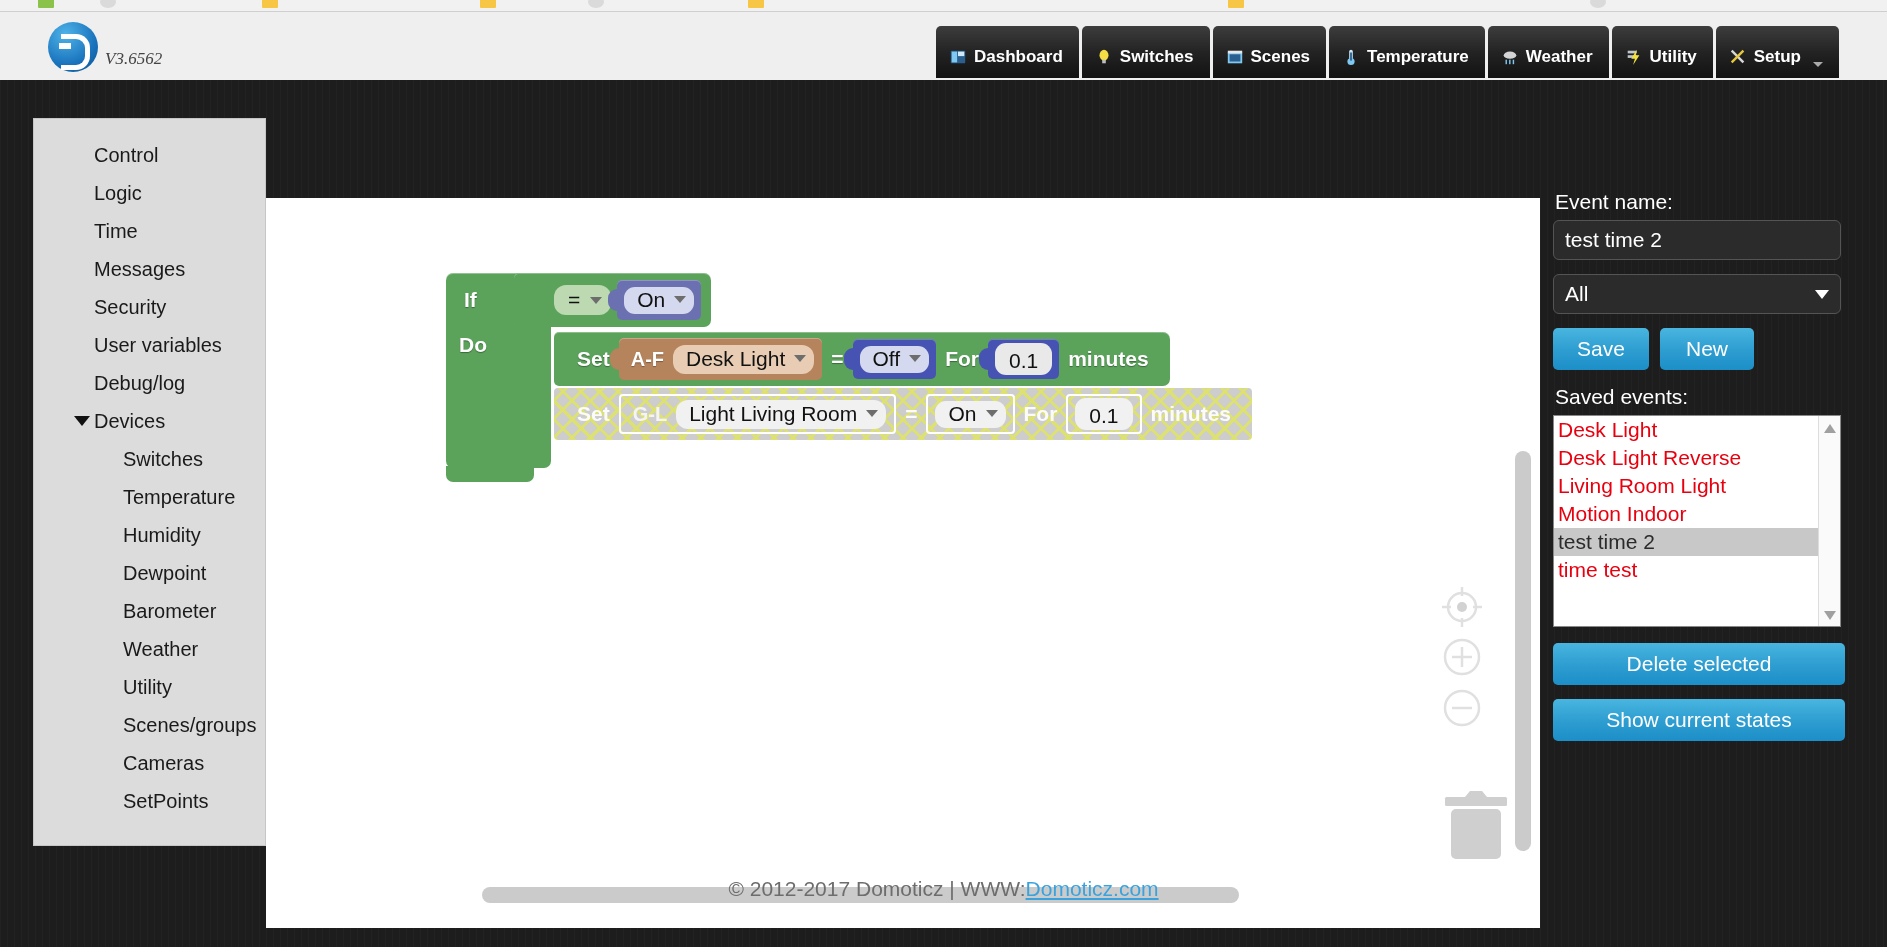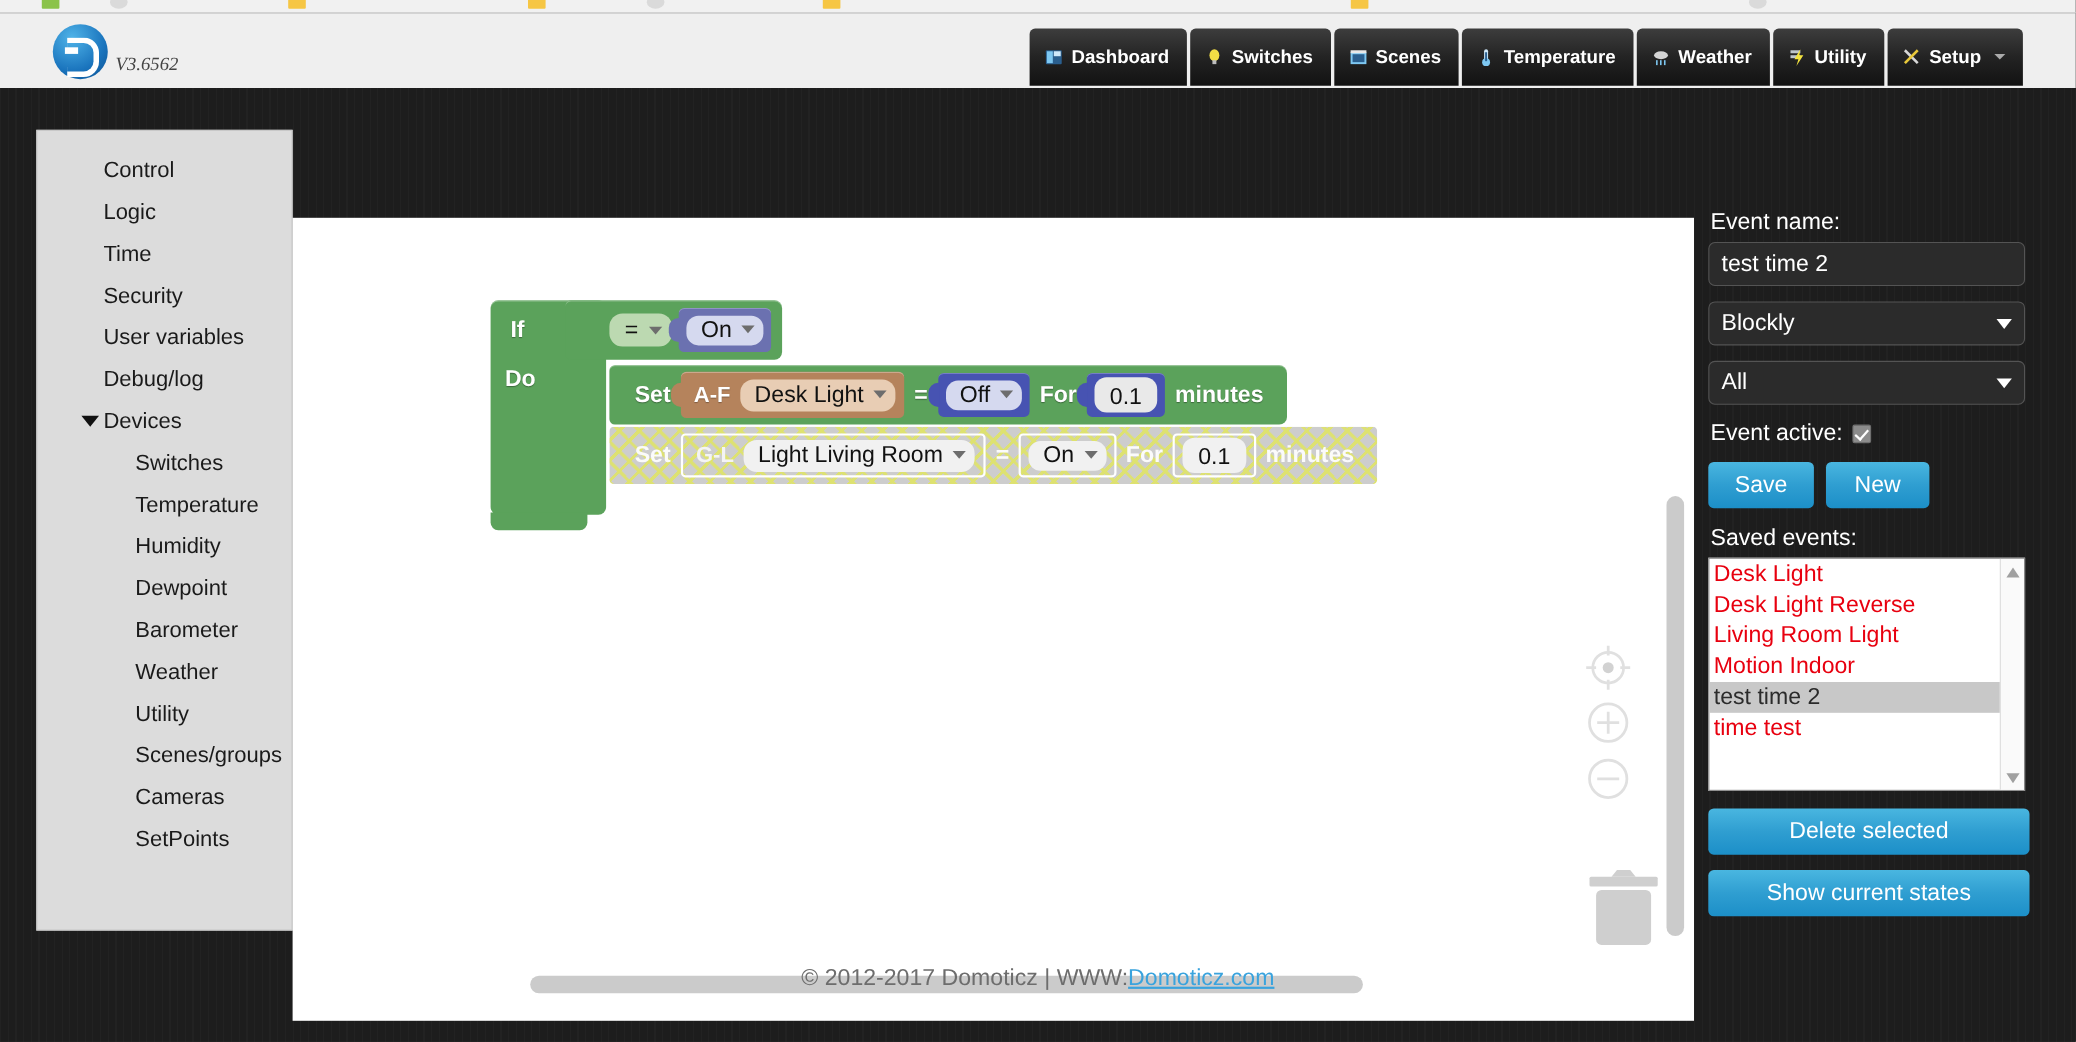--- a/index.html
+++ b/index.html
@@ -55,21 +55,21 @@
     font-family: "Liberation Serif", serif;
     margin-left: 1px; margin-bottom: 3px;
   }
 
   
   .nav { position: absolute; right: 48px; top: 14px; display: flex; gap: 3px; }
   .nav-item {
     background: linear-gradient(to bottom, #3d3d3d 0%, #232323 50%, #121212 100%);
     color: #fff; font-size: 17px; font-weight: bold;
     padding: 10px 16px 11px 13px; border-radius: 5px 5px 0 0;
-    display: flex; align-items: center; gap: 7px; cursor: pointer;
+    display: flex; align-items: flex-end; gap: 7px; cursor: pointer;
     white-space: nowrap; height: 52px;
   }
   .nav-item .ic { width: 18px; height: 20px; display: block; flex: 0 0 auto; }
   .caret-sm {
     width: 0; height: 0; border-left: 5px solid transparent;
     border-right: 5px solid transparent; border-top: 5px solid #aaa;
     margin-left: 5px;
   }
 
   
@@ -395,20 +395,22 @@
 
 <div class="page">
 
   <div class="sidebar">
     <div class="side-item">
       <span>Control</span></div>
     <div class="side-item">
       <span>Logic</span></div>
     <div class="side-item">
       <span>Time</span></div>
+    <div class="side-item">
+      <span>Messages</span></div>
     <div class="side-item">
       <span>Security</span></div>
     <div class="side-item">
       <span>User variables</span></div>
     <div class="side-item">
       <span>Debug/log</span></div>
     <div class="side-item">
       <span class="tri"></span>
       <span>Devices</span></div>
     <div class="side-item sub">
@@ -523,34 +525,26 @@
     </svg>
 
     <div class="ws-vscroll"></div>
     <div class="ws-hscroll"></div>
   </div>
 
   <div class="rpanel">
     <div class="rlabel">Event name:</div>
     <div class="rinput">test time 2</div>
 
-    <div class="rselect">
-      <span>Blockly</span>
-      <span class="sel-caret"></span>
-    </div>
 
     <div class="rselect">
       <span>All</span>
       <span class="sel-caret"></span>
     </div>
 
-    <div class="active-row">
-      <span>Event active:</span>
-      <span class="chk"></span>
-    </div>
 
     <div class="btn-row">
       <div class="btn btn-save">Save</div>
       <div class="btn btn-new">New</div>
     </div>
 
     <div class="rlabel">Saved events:</div>
 
     <div class="listbox">
       <div class="lb-item">Desk Light</div>

